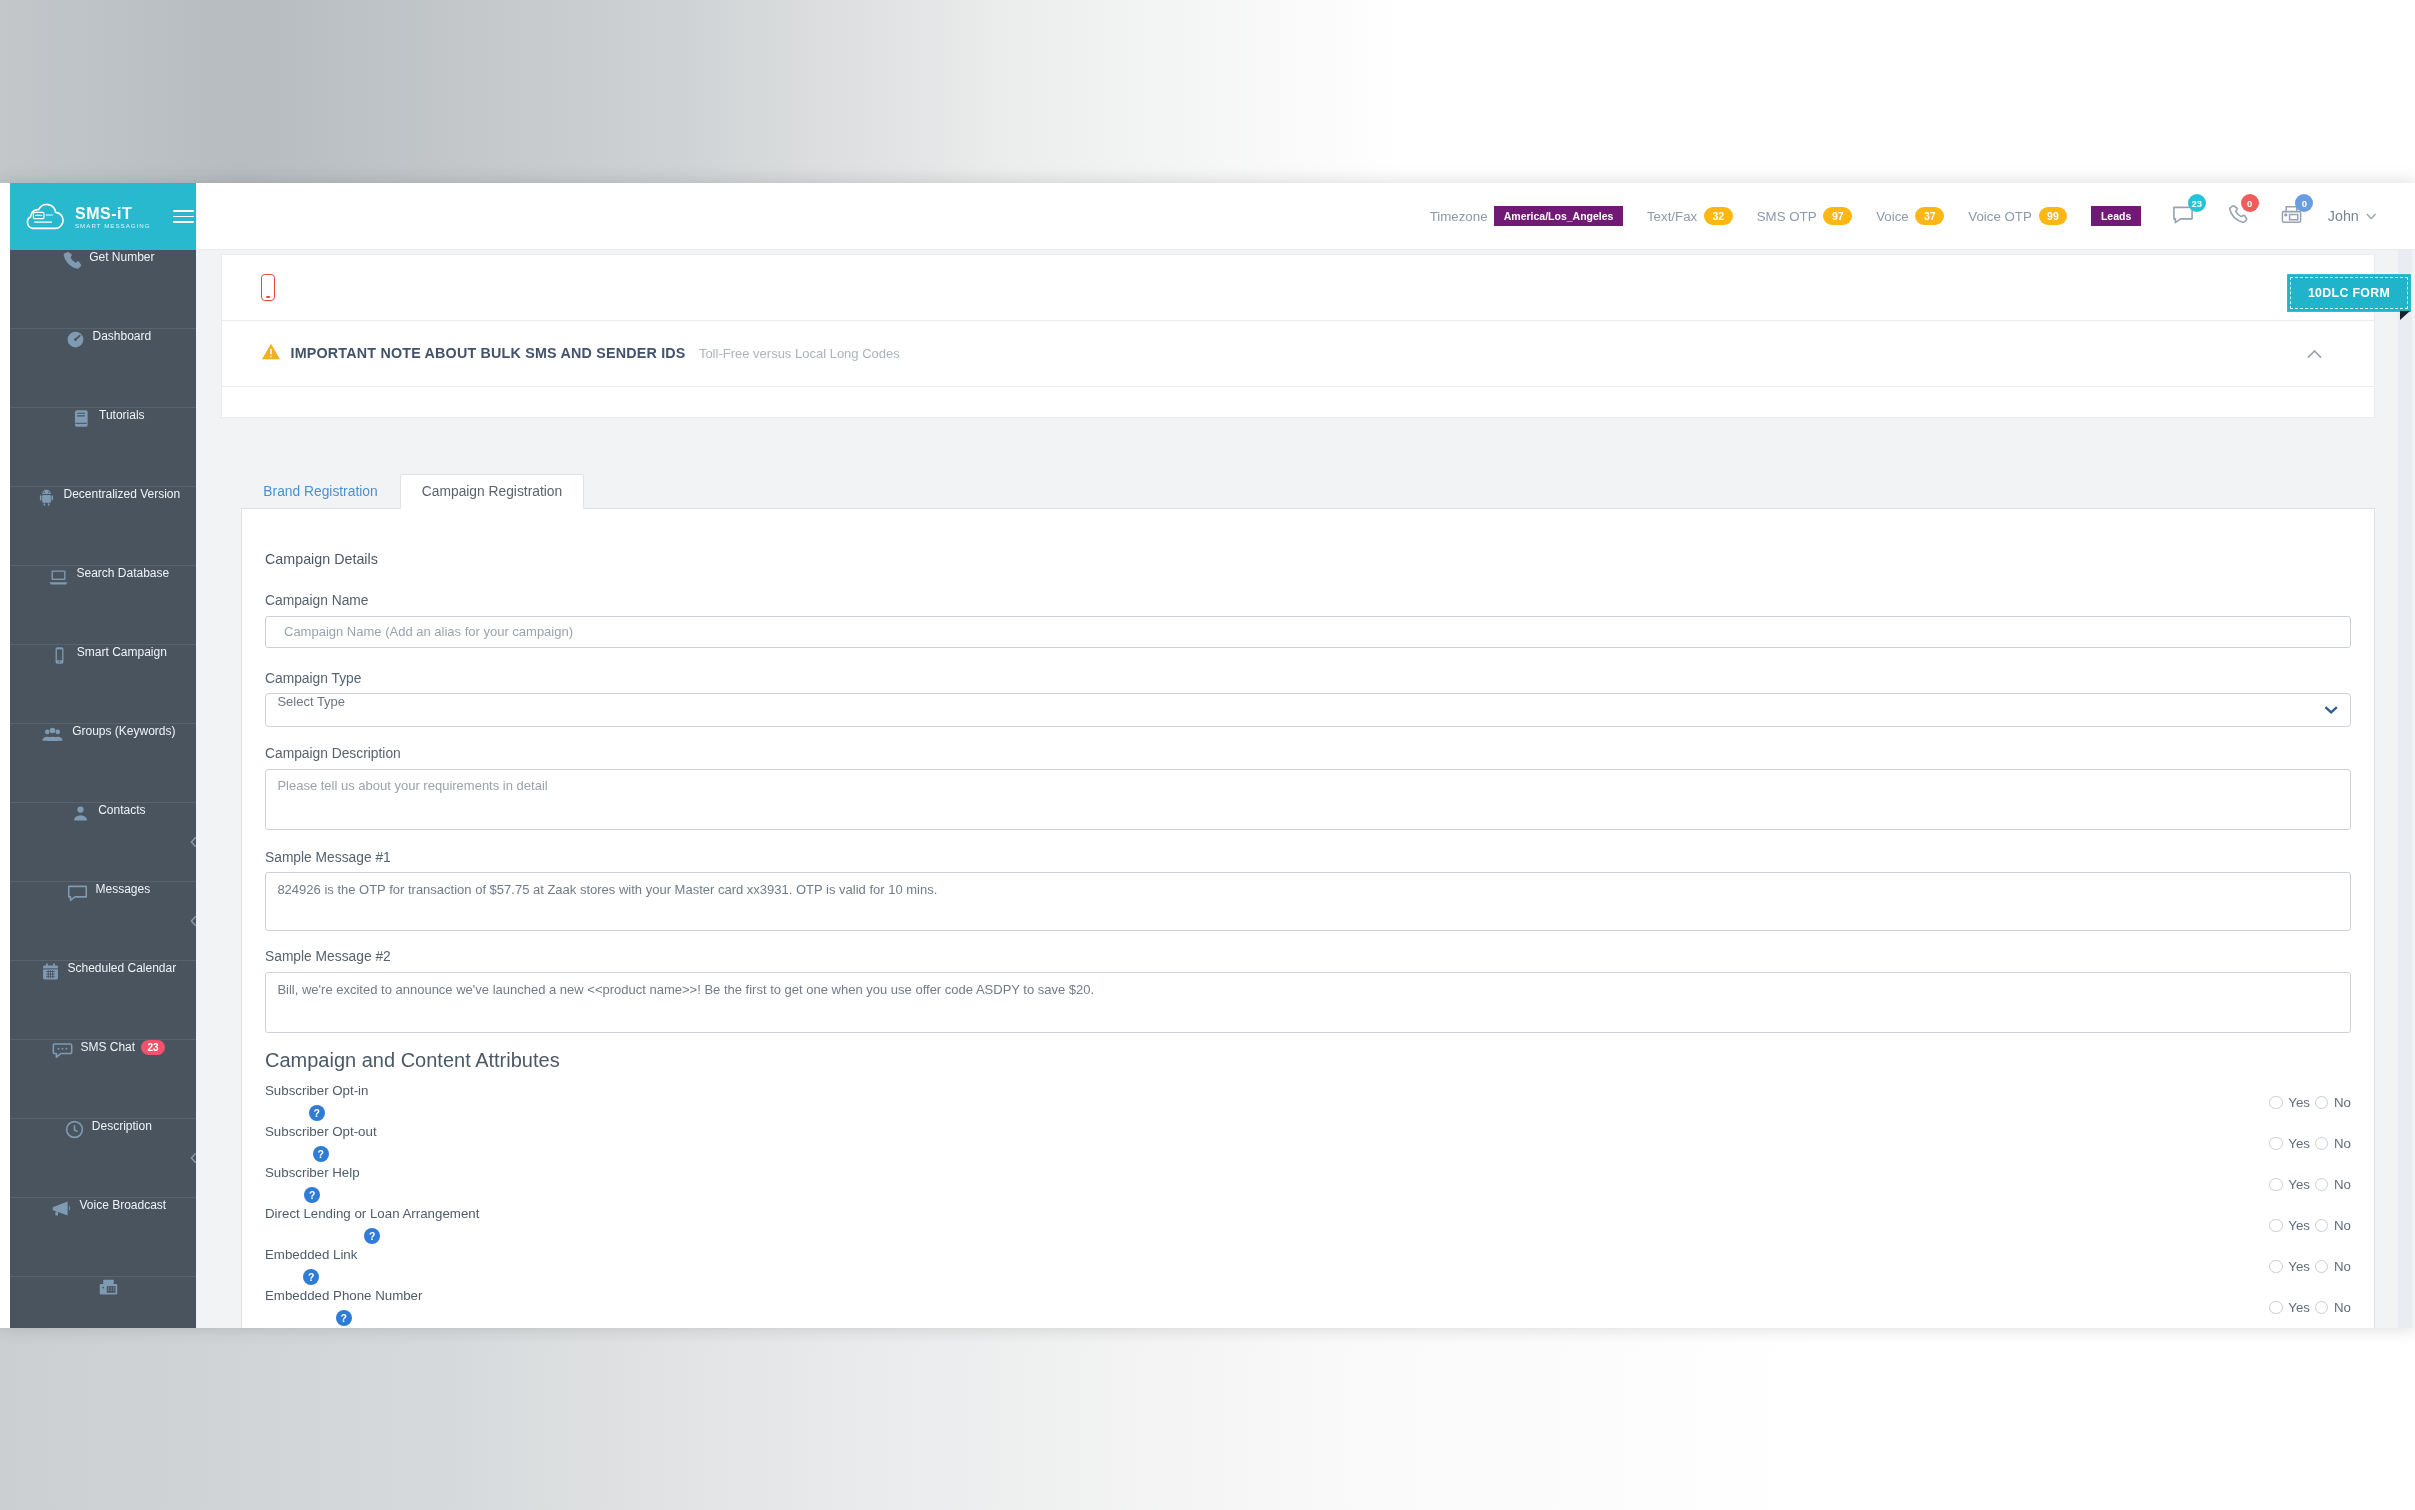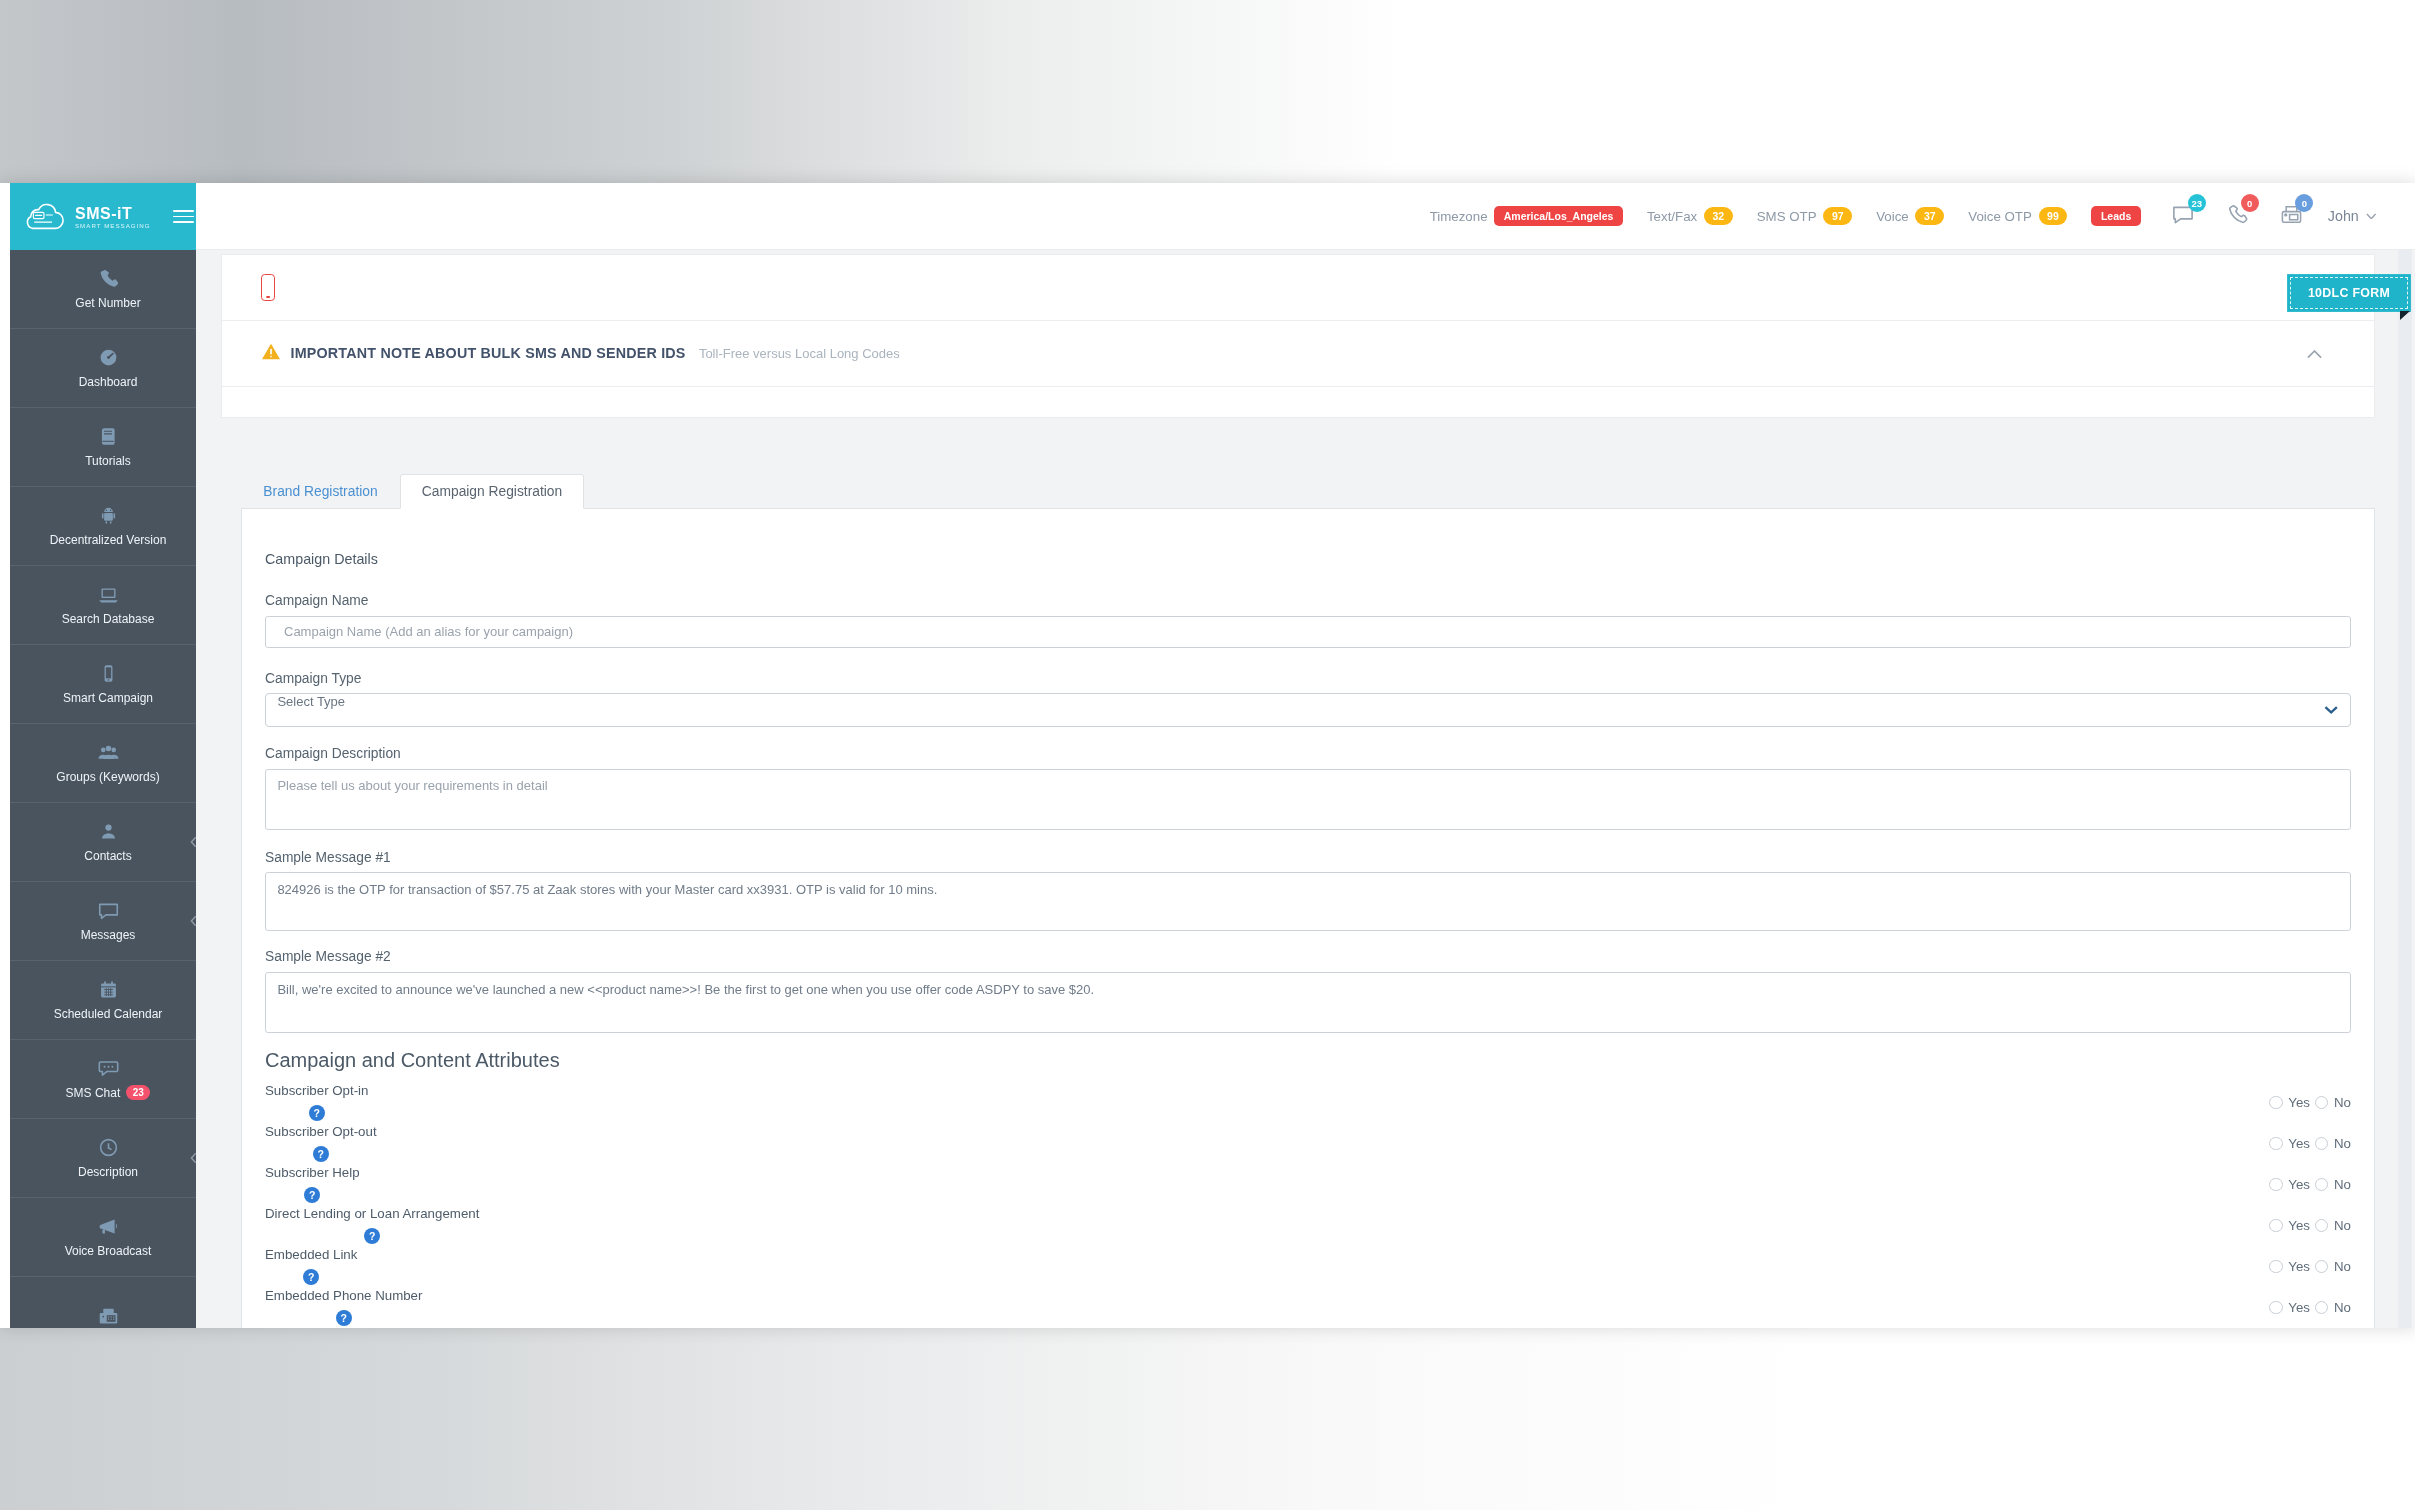--- a/index.html
+++ b/index.html
@@ -14,31 +14,31 @@
 
   
   .sidebar { position:absolute; left:10px; top:0; width:196px; height:100%; }
   .logo-bar { height:67px; background:#28b9ce; display:flex; align-items:center; padding:0 12.4px; }
   .logo-text { margin-left:8.6px; }
   .logo-title { font-size:16px; font-weight:bold; color:#fff; letter-spacing:0.5px; line-height:17px; }
   .logo-sub { font-size:6.2px; color:#d9f6fb; letter-spacing:1px; }
   .hamburger { margin-left:auto; width:21px; cursor:pointer; }
   .hamburger div { height:1.9px; background:#fff; margin:3.8px 0; border-radius:1px; }
   .nav { position:absolute; top:67px; bottom:0; left:0; right:0; background:#4a545e; }
-  .nav-item { height:79px; display:flex; flex-direction:column; align-items:center; justify-content:center; gap:6.7px; border-bottom:1px solid rgba(255,255,255,.09); position:relative; cursor:pointer; }
+  .nav-item { height:79px; display:flex; flex-direction:row; align-items:flex-start; justify-content:center; gap:6.7px; border-bottom:1px solid rgba(255,255,255,.09); position:relative; cursor:pointer; }
   .nav-item svg { display:block; }
   .nav-label { font-size:12px; color:#eef3f8; display:flex; align-items:center; gap:5.7px; }
   .nav-chev { position:absolute; right:8.6px; top:50%; transform:translateY(-50%); }
   .nav-badge { background:#f4516c; color:#fff; font-size:10px; font-weight:bold; padding:1.9px 6.7px; border-radius:8.6px; }
 
   
   .topbar { position:absolute; left:196px; right:0; top:0; height:67px; background:#fff; border-bottom:1px solid #e9ebed;
     display:flex; align-items:center; justify-content:flex-end; gap:24px; padding-right:40px; font-size:13.3px; color:#8d99a7; }
   .tb-item { display:flex; align-items:center; gap:6.7px; white-space:nowrap; }
-  .pill-green { background:#ef4444; color:#fff; font-size:10.5px; font-weight:bold; padding:3.8px 9.5px; border-radius:5px; }
+  .pill-green { background:#701a75; color:#fff; font-size:10.5px; font-weight:bold; padding:3.8px 9.5px; border-radius:0; }
   .pill-yellow { background:#fdb713; color:#fff; font-size:10.5px; font-weight:bold; padding:2.9px 8.6px; border-radius:9.5px; }
   .tb-icon { position:relative; margin-left:5.7px; cursor:pointer; }
   .tb-count { position:absolute; top:-8.6px; right:-9.5px; min-width:18px; height:18px; border-radius:9.5px; color:#fff; font-size:9.5px; font-weight:bold; display:flex; align-items:center; justify-content:center; padding:0 3.8px; }
   .cnt-teal { background:#26c3d8; } .cnt-red { background:#f05c5c; } .cnt-blue { background:#689ede; }
   .user { display:flex; align-items:center; gap:6.7px; color:#7b8694; font-size:14.3px; cursor:pointer; }
 
   
   .main { position:absolute; left:196px; right:0; top:67px; bottom:0; background:#f2f3f4; overflow:hidden; }
   .scrollstrip { position:absolute; right:3.8px; top:0; bottom:0; width:14.3px; background:#e9edf2; }
 

